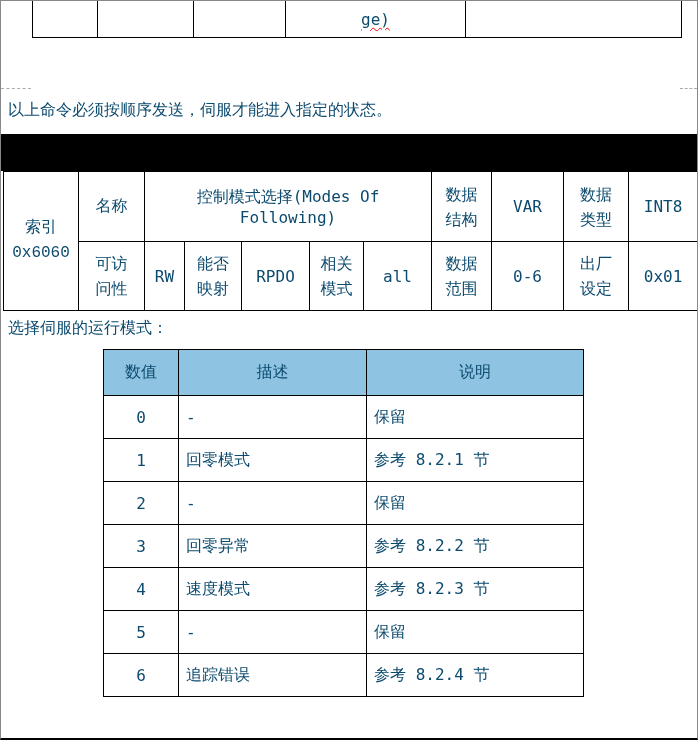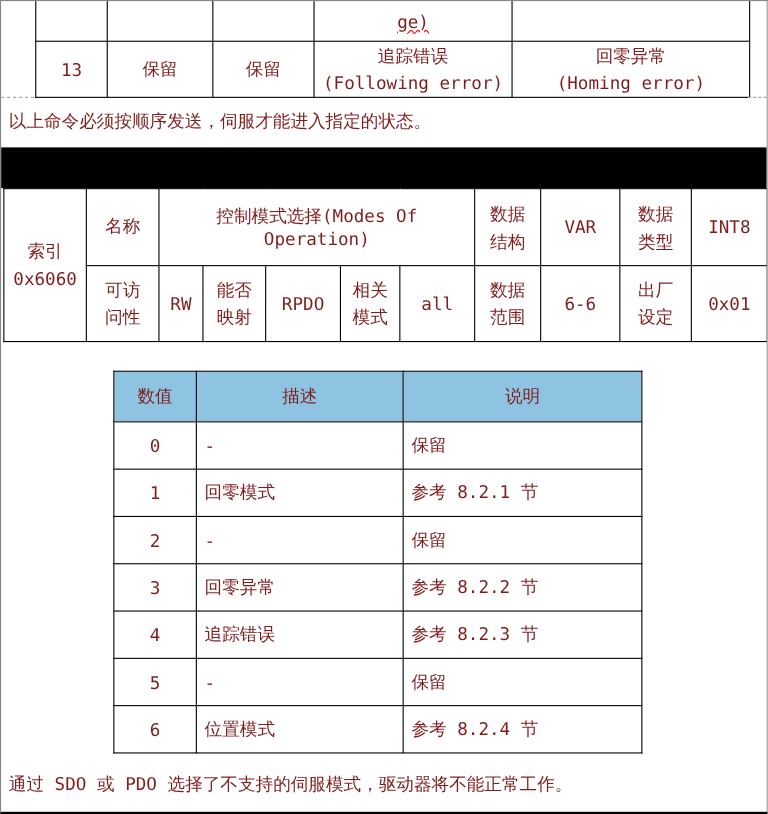--- a/index.html
+++ b/index.html
@@ -4,21 +4,21 @@
 <style>
   html,body { margin:0; padding:0; background:#e8e8e8; }
   .page {
     position:relative;
     width:698px; height:740px;
     box-sizing:border-box;
     background:#ffffff;
     border:1px solid #888888;
     border-bottom:2px solid #000000;
     font-family:"DejaVu Sans Mono","Liberation Mono",monospace;
-    font-size:16px; color:#7f1d1d;
+    font-size:16px; color:#0c4a6e;
     overflow:hidden;
   }
   table { border-collapse:collapse; table-layout:fixed; position:absolute; }
   td {
     border:1px solid #000000;
     text-align:center; vertical-align:middle;
     padding:0; overflow:hidden;
     font-size:16px;
   }
   .pre { white-space:pre-line; line-height:25px; }
@@ -46,24 +46,24 @@
   .select-note { top:317px; }
   .note-bottom { top:702px; }
 
   
   .black-bar { position:absolute; left:0; top:133px; width:100%; height:37px; background:#000000; }
 
   
   .index-table { left:2px; top:170px; width:694px; }
   .index-table tr.r1 td { height:69px; }
   .index-table tr.r2 td { height:68px; }
-  .index-table .index-cell div { line-height:25px; }
+  .index-table .index-cell div { line-height:25px;font-family:Liberation Mono, monospace; }
 
   
-  .mode-table { left:102px; top:336px; width:480px; }
+  .mode-table { left:102px; top:348px; width:480px; }
   .mode-table tr.hdr td { height:45px; background:var(--hdr-blue,#8EC4E2); }
   .mode-table tr.row td { height:42px; }
   .mode-table td.cl { text-align:left; padding-left:7px; }
 </style>
 </head>
 <body>
 
 <div class="page">
 
   <table class="top-table">
@@ -74,29 +74,20 @@
       <col style="width:180px">
         <col style="width:216px">
     </colgroup>
     <tbody>
         <tr class="r1">
       <td></td>
       <td></td>
       <td></td>
       <td><span class="misspell">ge)</span></td>
       <td></td>
-    </tr>
-    <tr class="r2">
-      <td>13</td>
-      <td>保留</td>
-      <td>保留</td>
-      <td class="pre">追踪错误
-(Following error)</td>
-      <td class="pre">回零异常
-(Homing error)</td>
     </tr>
   </tbody>
     </table>
 
   <div class="dash dash-left"></div>
   <div class="dash dash-right"></div>
 
   <div class="note note-top">以上命令必须按顺序发送，伺服才能进入指定的状态。</div>
 
   <div class="black-bar"></div>
@@ -115,48 +106,49 @@
       <col style="width:65px">
         <col style="width:69px">
     </colgroup>
     <tbody>
         <tr class="r1">
       <td rowspan="2" class="index-cell">
         <div>索引</div>
         <div>0x6060</div>
       </td>
       <td>名称</td>
-      <td colspan="5">控制模式选择(Modes Of Operation)</td>
+      <td colspan="5">控制模式选择(Modes Of Following)</td>
       <td class="pre">数据
 结构</td>
       <td>VAR</td>
       <td class="pre">数据
 类型</td>
       <td>INT8</td>
     </tr>
     <tr class="r2">
       <td class="pre">可访
 问性</td>
       <td>RW</td>
       <td class="pre">能否
 映射</td>
       <td>RPDO</td>
       <td class="pre">相关
 模式</td>
       <td>all</td>
       <td class="pre">数据
 范围</td>
-      <td>6-6</td>
+      <td>0-6</td>
       <td class="pre">出厂
 设定</td>
       <td>0x01</td>
     </tr>
   </tbody>
     </table>
 
+  <div class="note select-note">选择伺服的运行模式：</div>
 
   <table class="mode-table">
     <colgroup>
       <col style="width:75px">
         <col style="width:188px">
         <col style="width:217px">
     </colgroup>
     <tbody>
         <tr class="hdr">
       <td>数值</td>
@@ -178,31 +170,30 @@
       <td class="cl">-</td>
       <td class="cl">保留</td>
     </tr>
     <tr class="row">
       <td>3</td>
       <td class="cl">回零异常</td>
       <td class="cl">参考 8.2.2 节</td>
     </tr>
     <tr class="row">
       <td>4</td>
-      <td class="cl">追踪错误</td>
+      <td class="cl">速度模式</td>
       <td class="cl">参考 8.2.3 节</td>
     </tr>
     <tr class="row">
       <td>5</td>
       <td class="cl">-</td>
       <td class="cl">保留</td>
     </tr>
     <tr class="row">
       <td>6</td>
-      <td class="cl">位置模式</td>
+      <td class="cl">追踪错误</td>
       <td class="cl">参考 8.2.4 节</td>
     </tr>
   </tbody>
     </table>
 
-  <div class="note note-bottom">通过 SDO 或 PDO 选择了不支持的伺服模式，驱动器将不能正常工作。</div>
 
 </div>
 
 </body></html>

